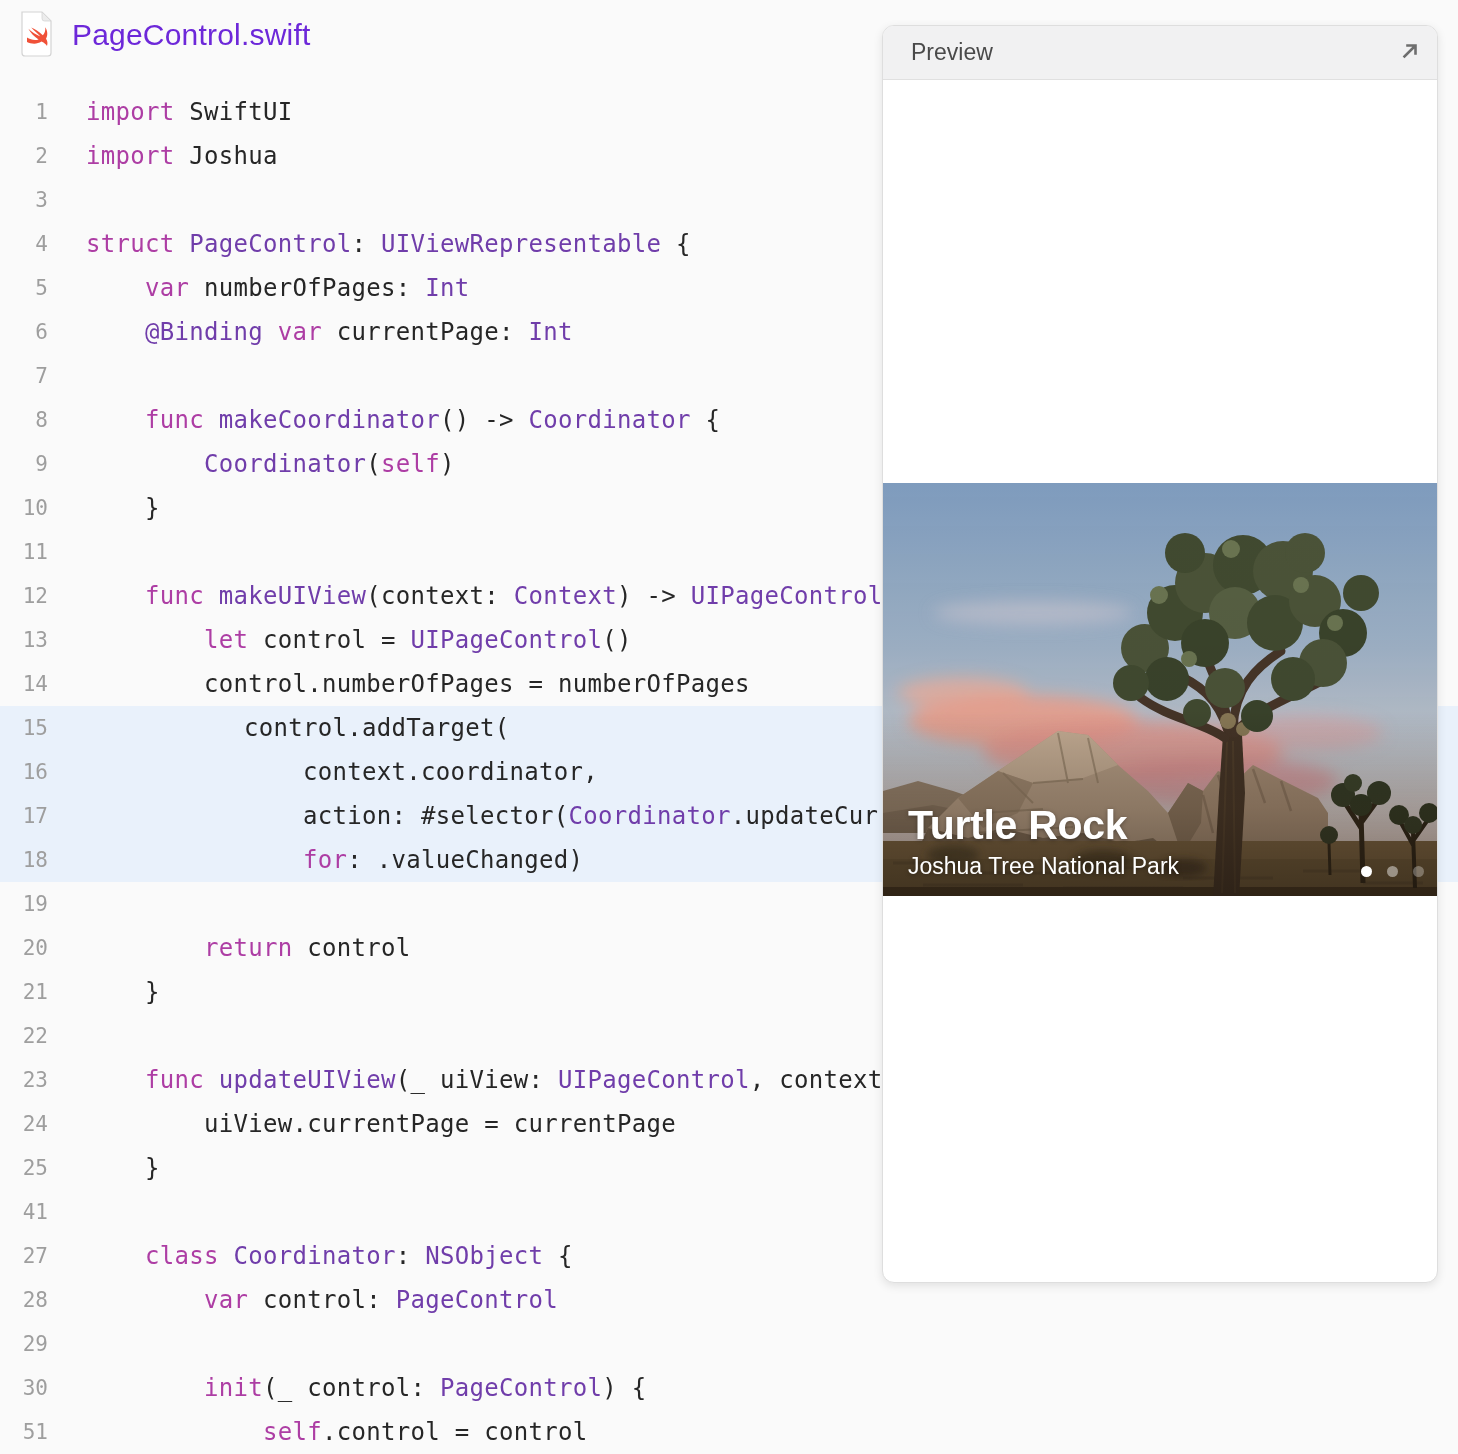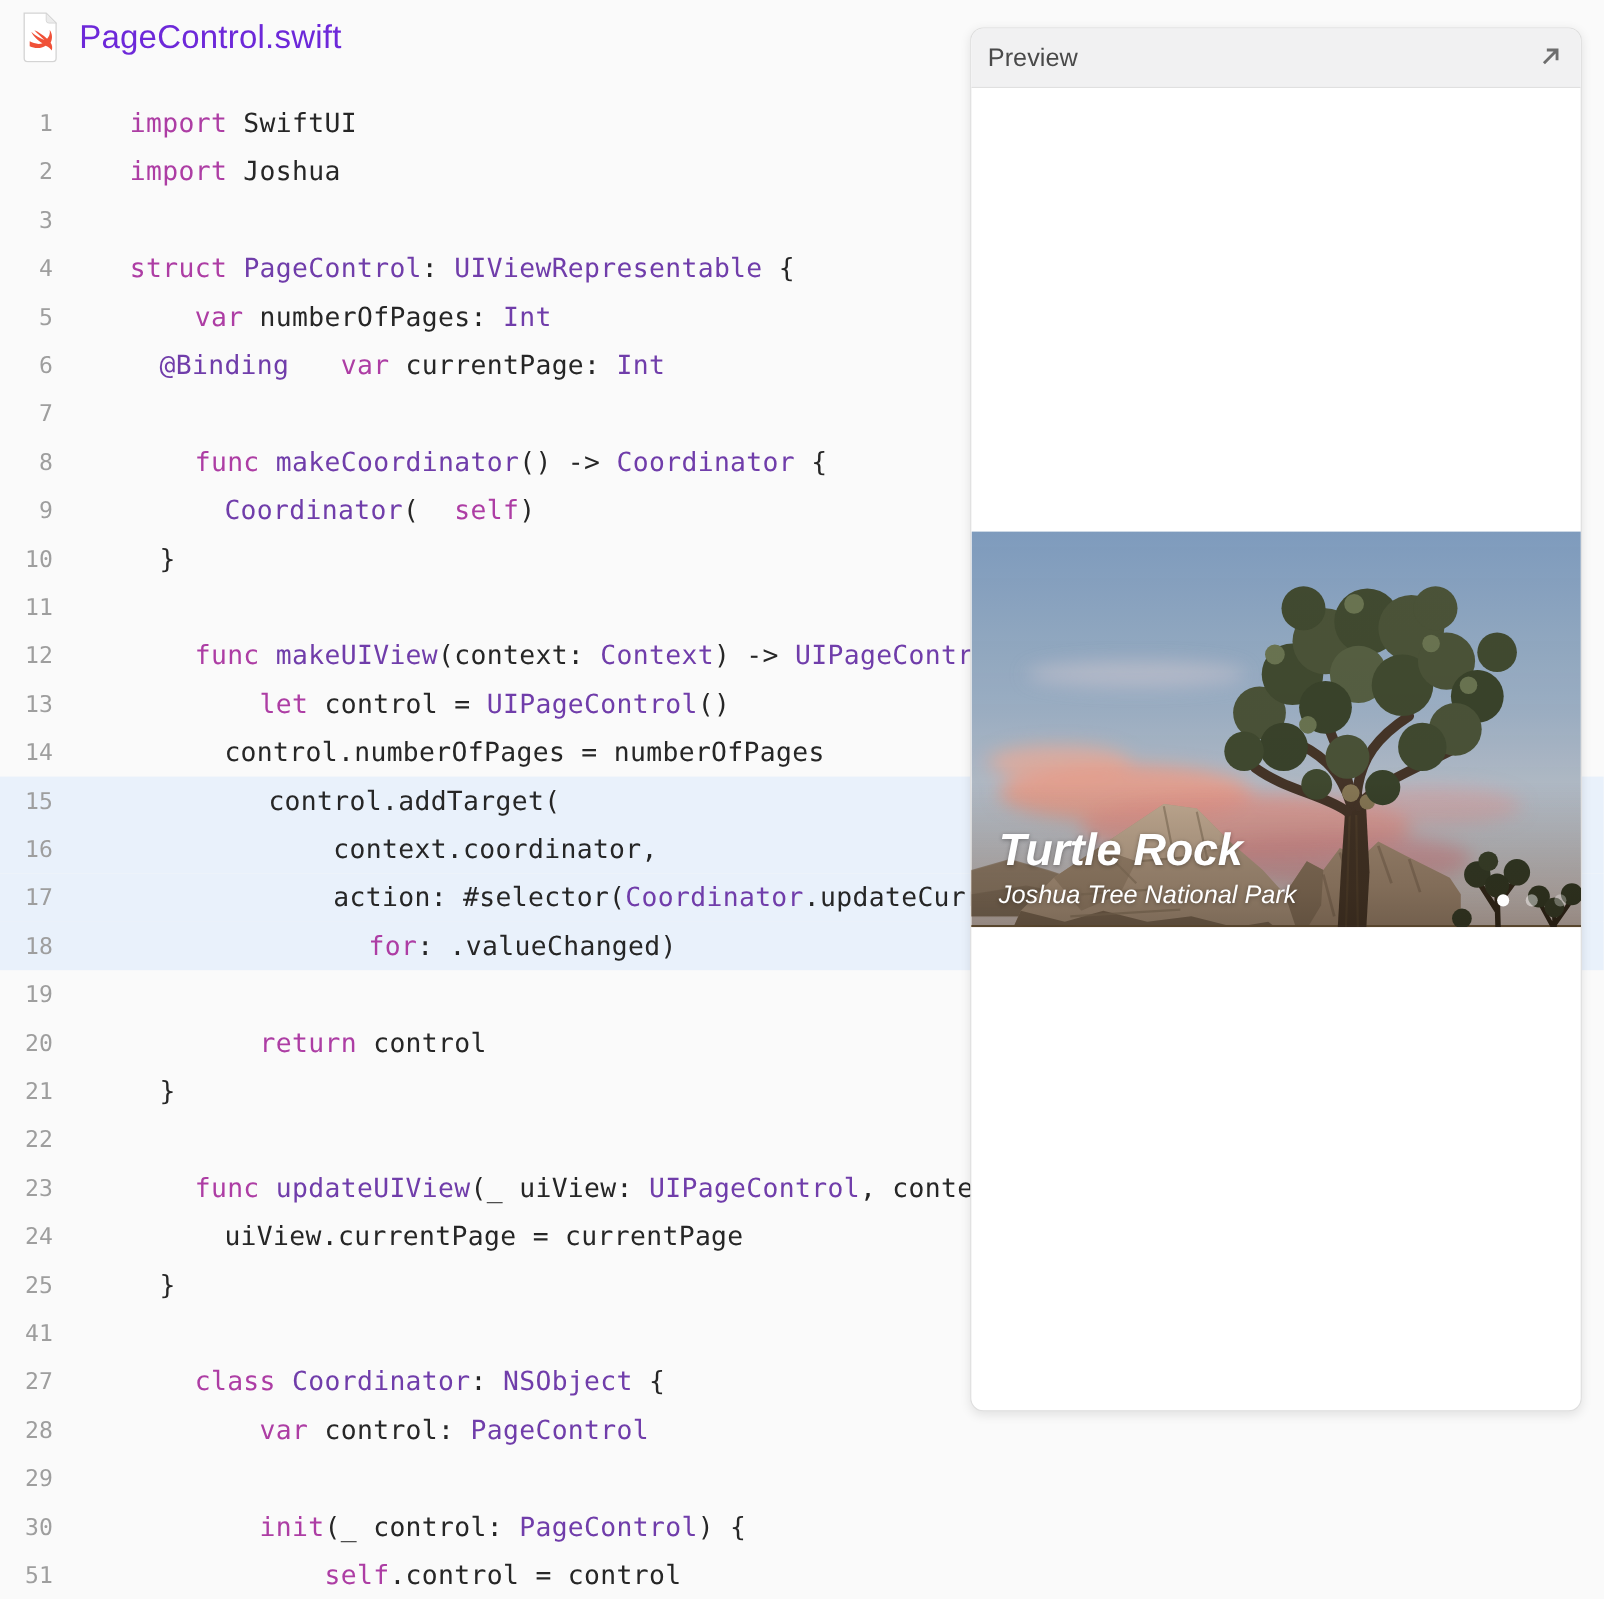--- a/index.html
+++ b/index.html
@@ -26,42 +26,42 @@
   .ln {
     width:48px; text-align:right; flex:0 0 48px;
     font-family:"DejaVu Sans Mono","Liberation Mono",monospace;
     font-size:21px; color:var(--ln,#9E9E9E);
   }
   .code {
     margin-left:38px;
     font-family:"DejaVu Sans Mono","Liberation Mono",monospace;
     font-size:24px; letter-spacing:0.3px; color:var(--pl,#262626);
   }
-  .tok-k { color:var(--kw,#AD3DA4);margin-left:32px; }
+  .tok-k { color:var(--kw,#AD3DA4); }
   .tok-t { color:var(--ty,#703DAA); }
   .tok-p { color:var(--pl,#262626); }
 
   
   .preview-panel {
     position:absolute; left:882px; top:25px; width:556px; height:1258px;
     background:#FFFFFF; border:1px solid #DEDEDE; border-radius:12px;
     box-shadow:0 3px 10px rgba(0,0,0,0.10);
     z-index:5; overflow:hidden;
   }
   .preview-header {
     position:absolute; left:0; top:0; width:100%; height:54px;
     background:#F1F1F2; border-bottom:1px solid #E0E0E0;
     display:flex; align-items:center; justify-content:space-between;
     padding:0 15px;
   }
-  .preview-title { font-size:23px; color:#4A4A4A; }
+  .preview-title { font-size:23px; color:#4A4A4A;margin-left:13px; }
   .expand-button { background:none; border:none; cursor:pointer; width:24px; height:24px; display:flex; align-items:center; justify-content:center; }
 
   .preview-image {
-    position:absolute; left:0; top:457px; width:556px; height:360px; overflow:hidden;font-style:italic;
+    position:absolute; left:0; top:457px; width:556px; height:413px; overflow:hidden;
   }
   .preview-image svg { display:block; }
   .caption { position:absolute; left:25px; bottom:12px; color:#FFFFFF; text-shadow:0 1px 4px rgba(0,0,0,0.35); }
   .caption h2 { font-size:41px; font-weight:bold; letter-spacing:-0.3px; line-height:46px; }
   .caption p  { font-size:23px; font-weight:normal; line-height:36px; }
   .page-dots { position:absolute; right:15px; bottom:19px; display:flex; gap:15px; }
   .dot { width:11px; height:11px; border-radius:50%; }
 </style>
 </head>
 <body>

